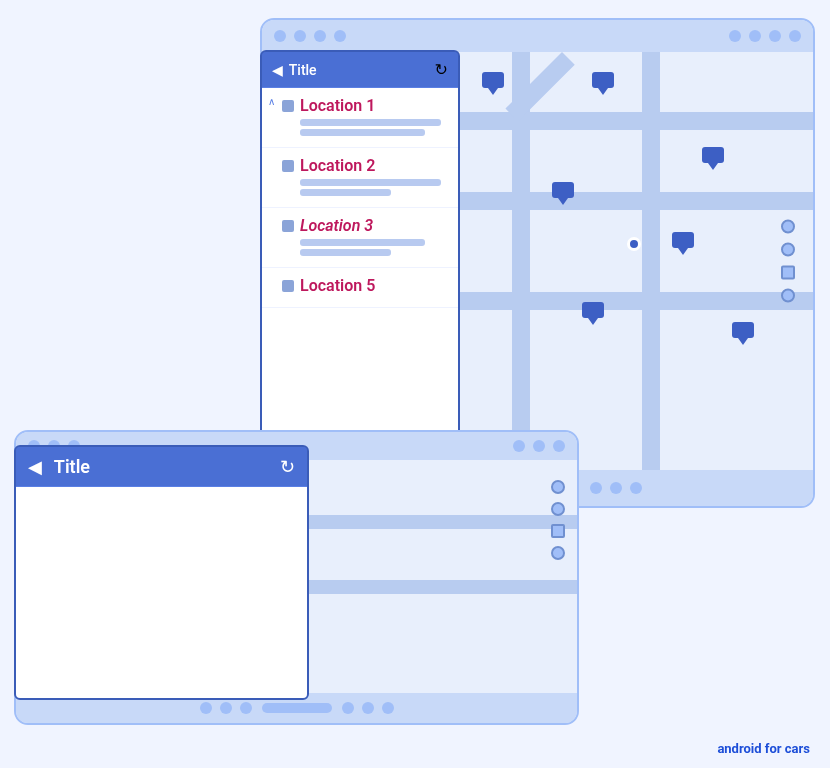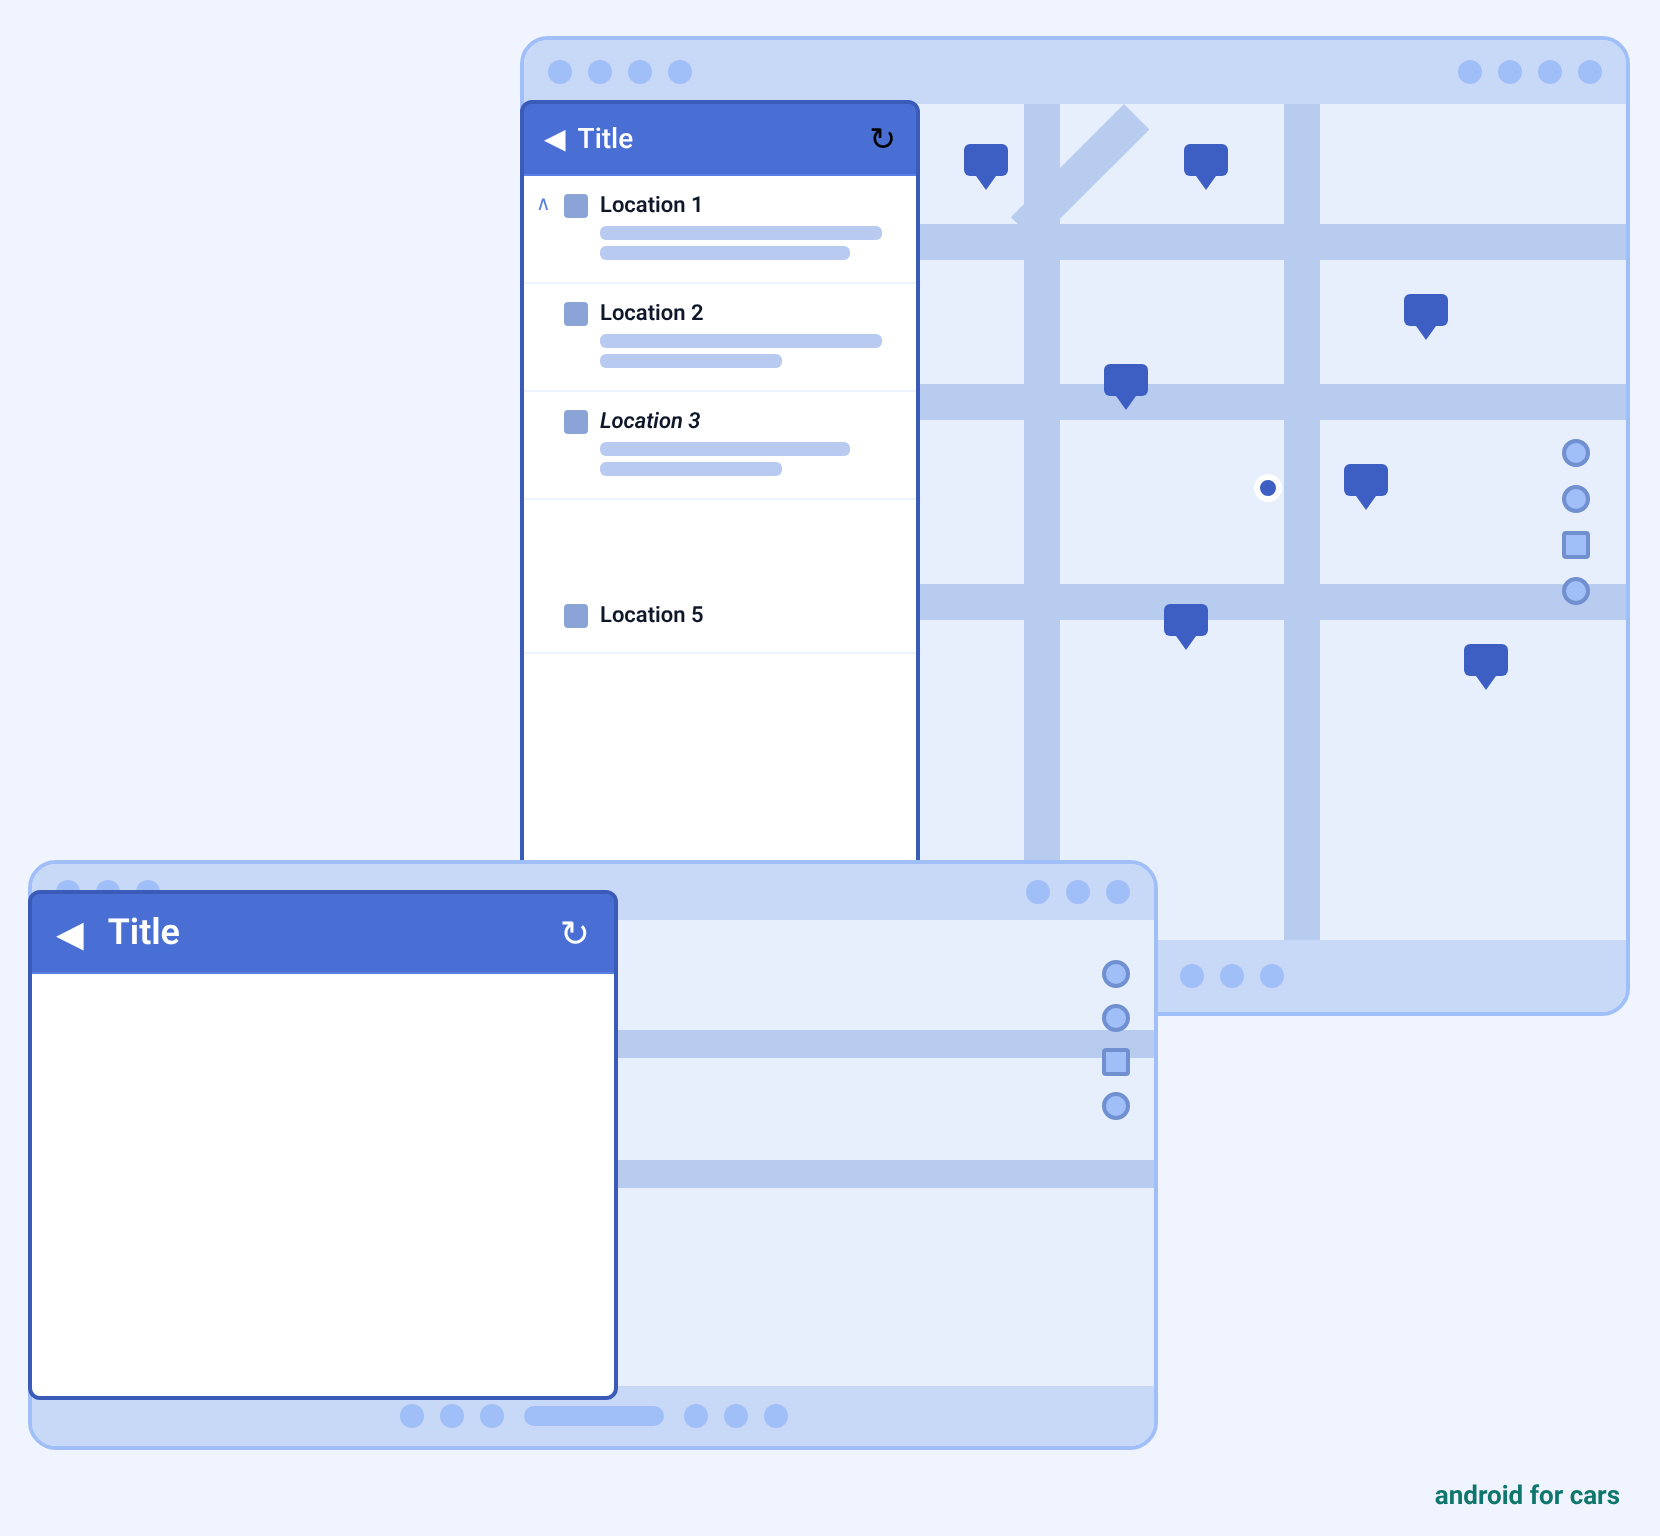--- a/index.html
+++ b/index.html
@@ -152,23 +152,23 @@
 
     .item-checkbox {
       width: 12px;
       height: 12px;
       background: #8ba4d8;
       border-radius: 2px;
       flex-shrink: 0;
     }
 
     .item-title {
-      font-size: 11px;
+      font-size: 16px;
       font-weight: 600;
-      color: #0f172a;
+      color: #be185d;
     }
 
     .item-bar {
       height: 7px;
       background: #b8caf0;
       border-radius: 3px;
       margin: 3px 0 3px 18px;
     }
 
     .item-bar.short {
@@ -272,21 +272,21 @@
       border-radius: 2px;
       border: 2px solid #7090d0;
     }
 
     
     .watermark {
       position: absolute;
       bottom: 12px;
       right: 20px;
       font-size: 13px;
-      color: #0f766e;
+      color: #1d4ed8;
       font-weight: 400;
       z-index: 20;
     }
 
     .watermark span {
       font-weight: 700;
     }
 
     
     .front-map-road {
@@ -452,21 +452,21 @@
     <div class="panel-list-item" style="position:relative;font-style:italic;">
       <div class="item-header">
         <div class="item-checkbox"></div>
         <span class="item-title">Location 3</span>
       </div>
       <div class="item-bar medium"></div>
       <div class="item-bar short"></div>
     </div>
 
 
-    <div class="panel-list-item" style="position:relative;margin-top:43px;">
+    <div class="panel-list-item" style="position:relative;">
       <div class="item-header">
         <div class="item-checkbox"></div>
         <span class="item-title">Location 5</span>
       </div>
     </div>
   </div>
 </div>
 
 <div class="front-card">
   <div class="chrome-bar">

